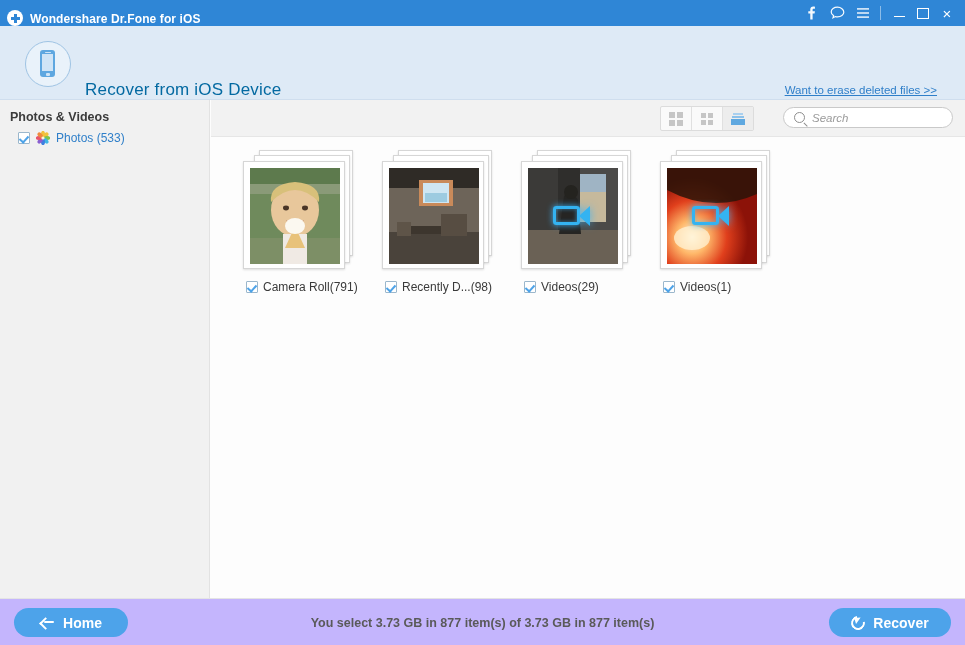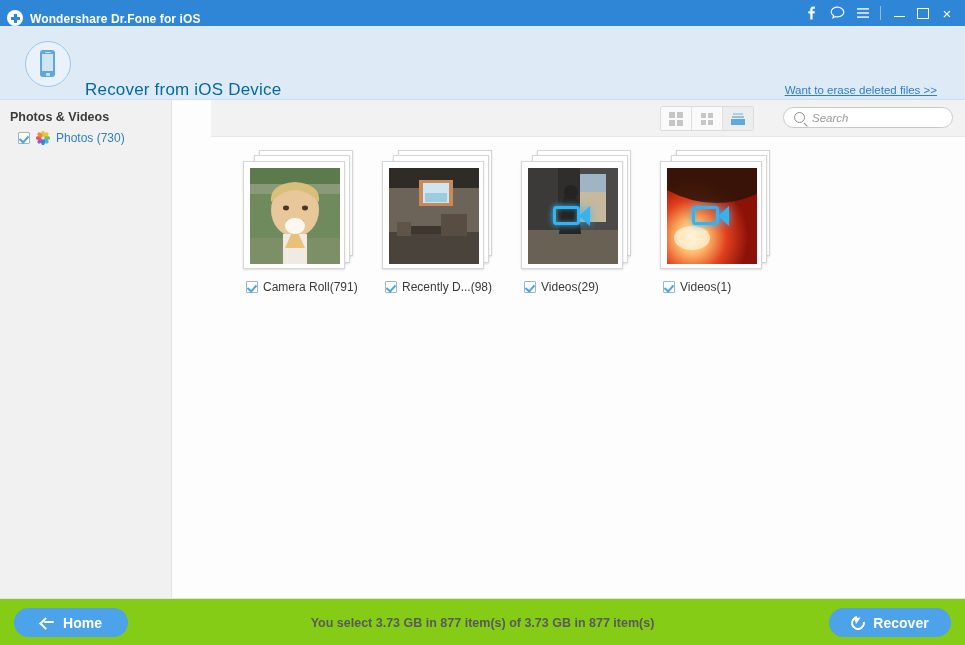--- a/index.html
+++ b/index.html
@@ -99,21 +99,21 @@
   }
   .erase-link {
     position: absolute; right: 28px; top: 58px;
     font-size: 11.5px; color: #2f7fc9;
     text-decoration: underline; cursor: pointer; white-space: nowrap;
   }
 
   
   .sidebar {
     position: absolute; left: 0; top: 100px;
-    width: 172px; height: 498px;
+    width: 210px; height: 498px;
     background: #f1f1f1;
     border-right: 1px solid #e2e2e2;
     box-sizing: border-box;
   }
   .side-head {
     font-size: 12.5px; font-weight: bold; color: #3b3b3b;
     padding: 10px 0 0 10px;
   }
   .side-item {
     display: flex; align-items: center;
@@ -246,21 +246,21 @@
   .album-cap {
     display: flex; align-items: center; gap: 5px;
     margin-top: 8px; margin-left: 5px; white-space: nowrap;
   }
   .album-cap .name { font-size: 12px; color: #3a3a3a; }
 
   
   .footer {
     position: absolute; left: 0; top: 598px;
     width: 965px; height: 47px;
-    background: #84cc16;
+    background: #c4b5fd;
     border-top: 1px solid #e4e4e4;
     box-sizing: border-box;
   }
   .btn {
     position: absolute; top: 9px; height: 29px;
     border-radius: 15px; background: #4da3ea;
     color: #fff; font-size: 14px; font-weight: bold;
     display: flex; align-items: center; justify-content: center;
     gap: 8px; cursor: pointer;
   }
@@ -361,21 +361,21 @@
             <ellipse cx="0" cy="-4" rx="2" ry="3.2" fill="#7fc44a" transform="rotate(90)"></ellipse>
             <ellipse cx="0" cy="-4" rx="2" ry="3.2" fill="#3fb6e6" transform="rotate(135)"></ellipse>
             <ellipse cx="0" cy="-4" rx="2" ry="3.2" fill="#3f7fe0" transform="rotate(180)"></ellipse>
             <ellipse cx="0" cy="-4" rx="2" ry="3.2" fill="#8a5fd0" transform="rotate(225)"></ellipse>
             <ellipse cx="0" cy="-4" rx="2" ry="3.2" fill="#e8546b" transform="rotate(270)"></ellipse>
             <ellipse cx="0" cy="-4" rx="2" ry="3.2" fill="#ef8a3c" transform="rotate(315)"></ellipse>
             <circle cx="0" cy="0" r="1.6" fill="#fdf3d8"></circle>
           </g>
         </svg>
       </span>
-      <span class="side-label">Photos (730)</span>
+      <span class="side-label">Photos (533)</span>
     </div>
   </div>
 
   <div class="toolbar">
     <div class="viewmodes">
       <div class="vm">
         <span class="grid-ic grid-big">
             <i></i>
             <i></i>
             <i></i>

